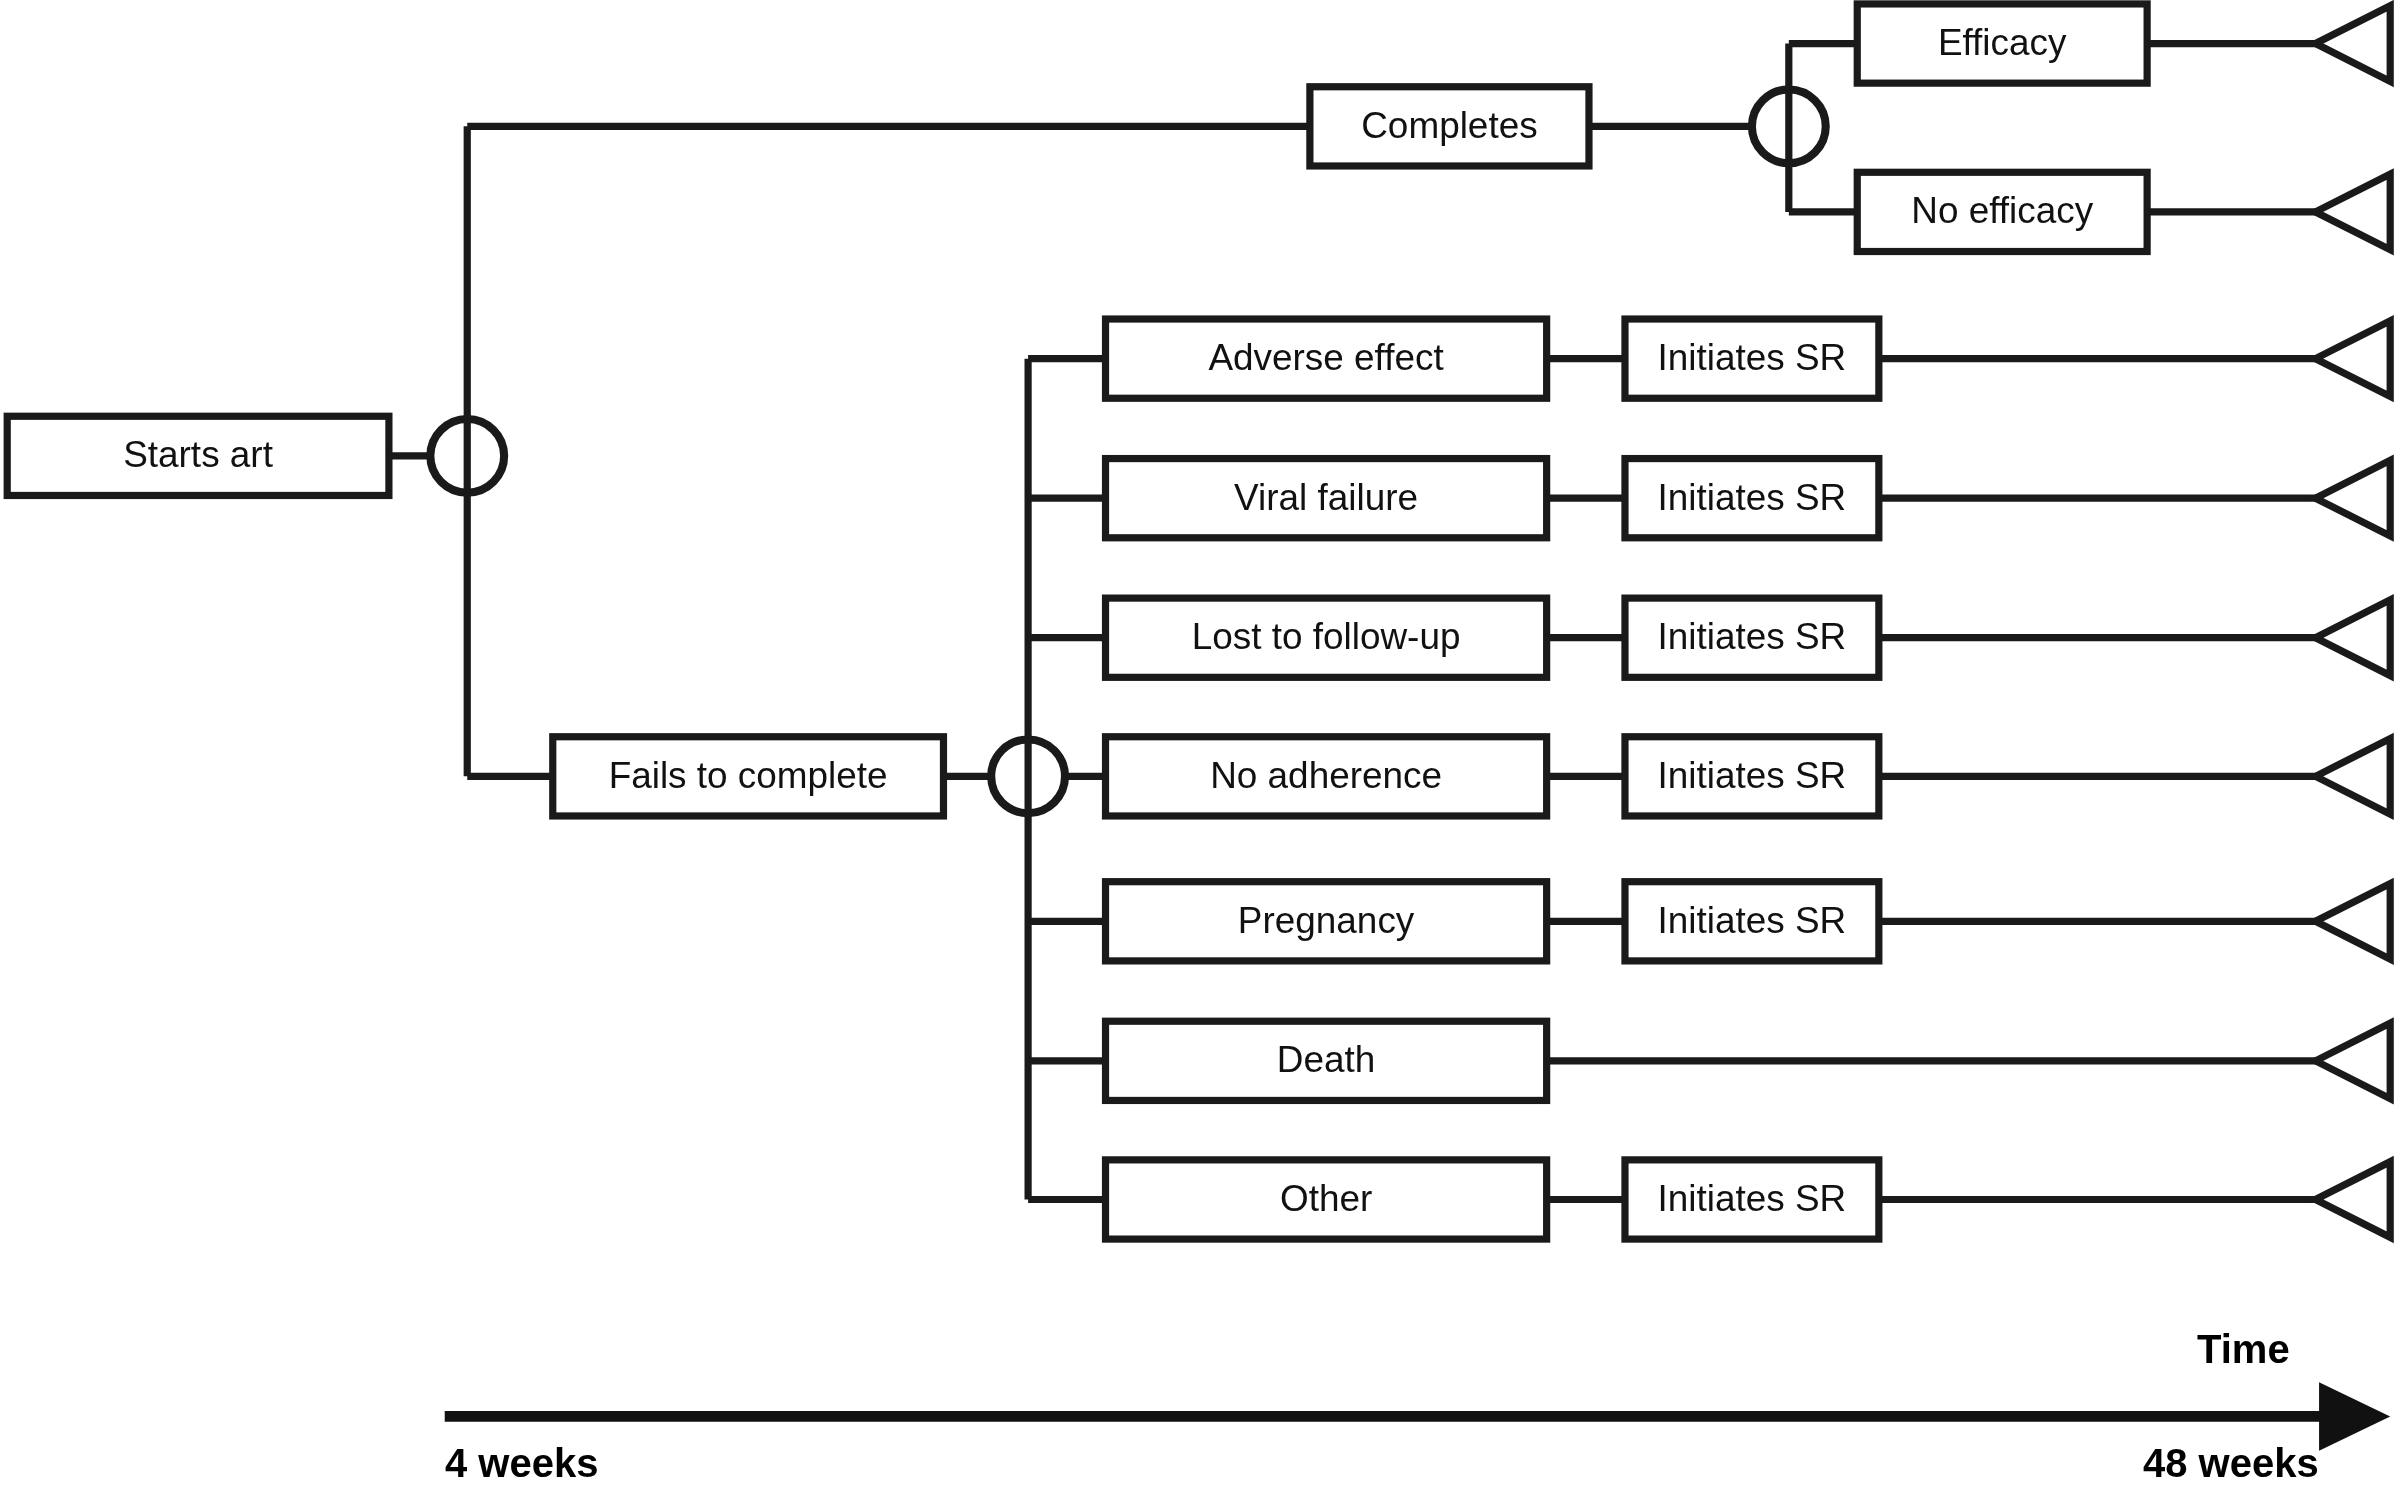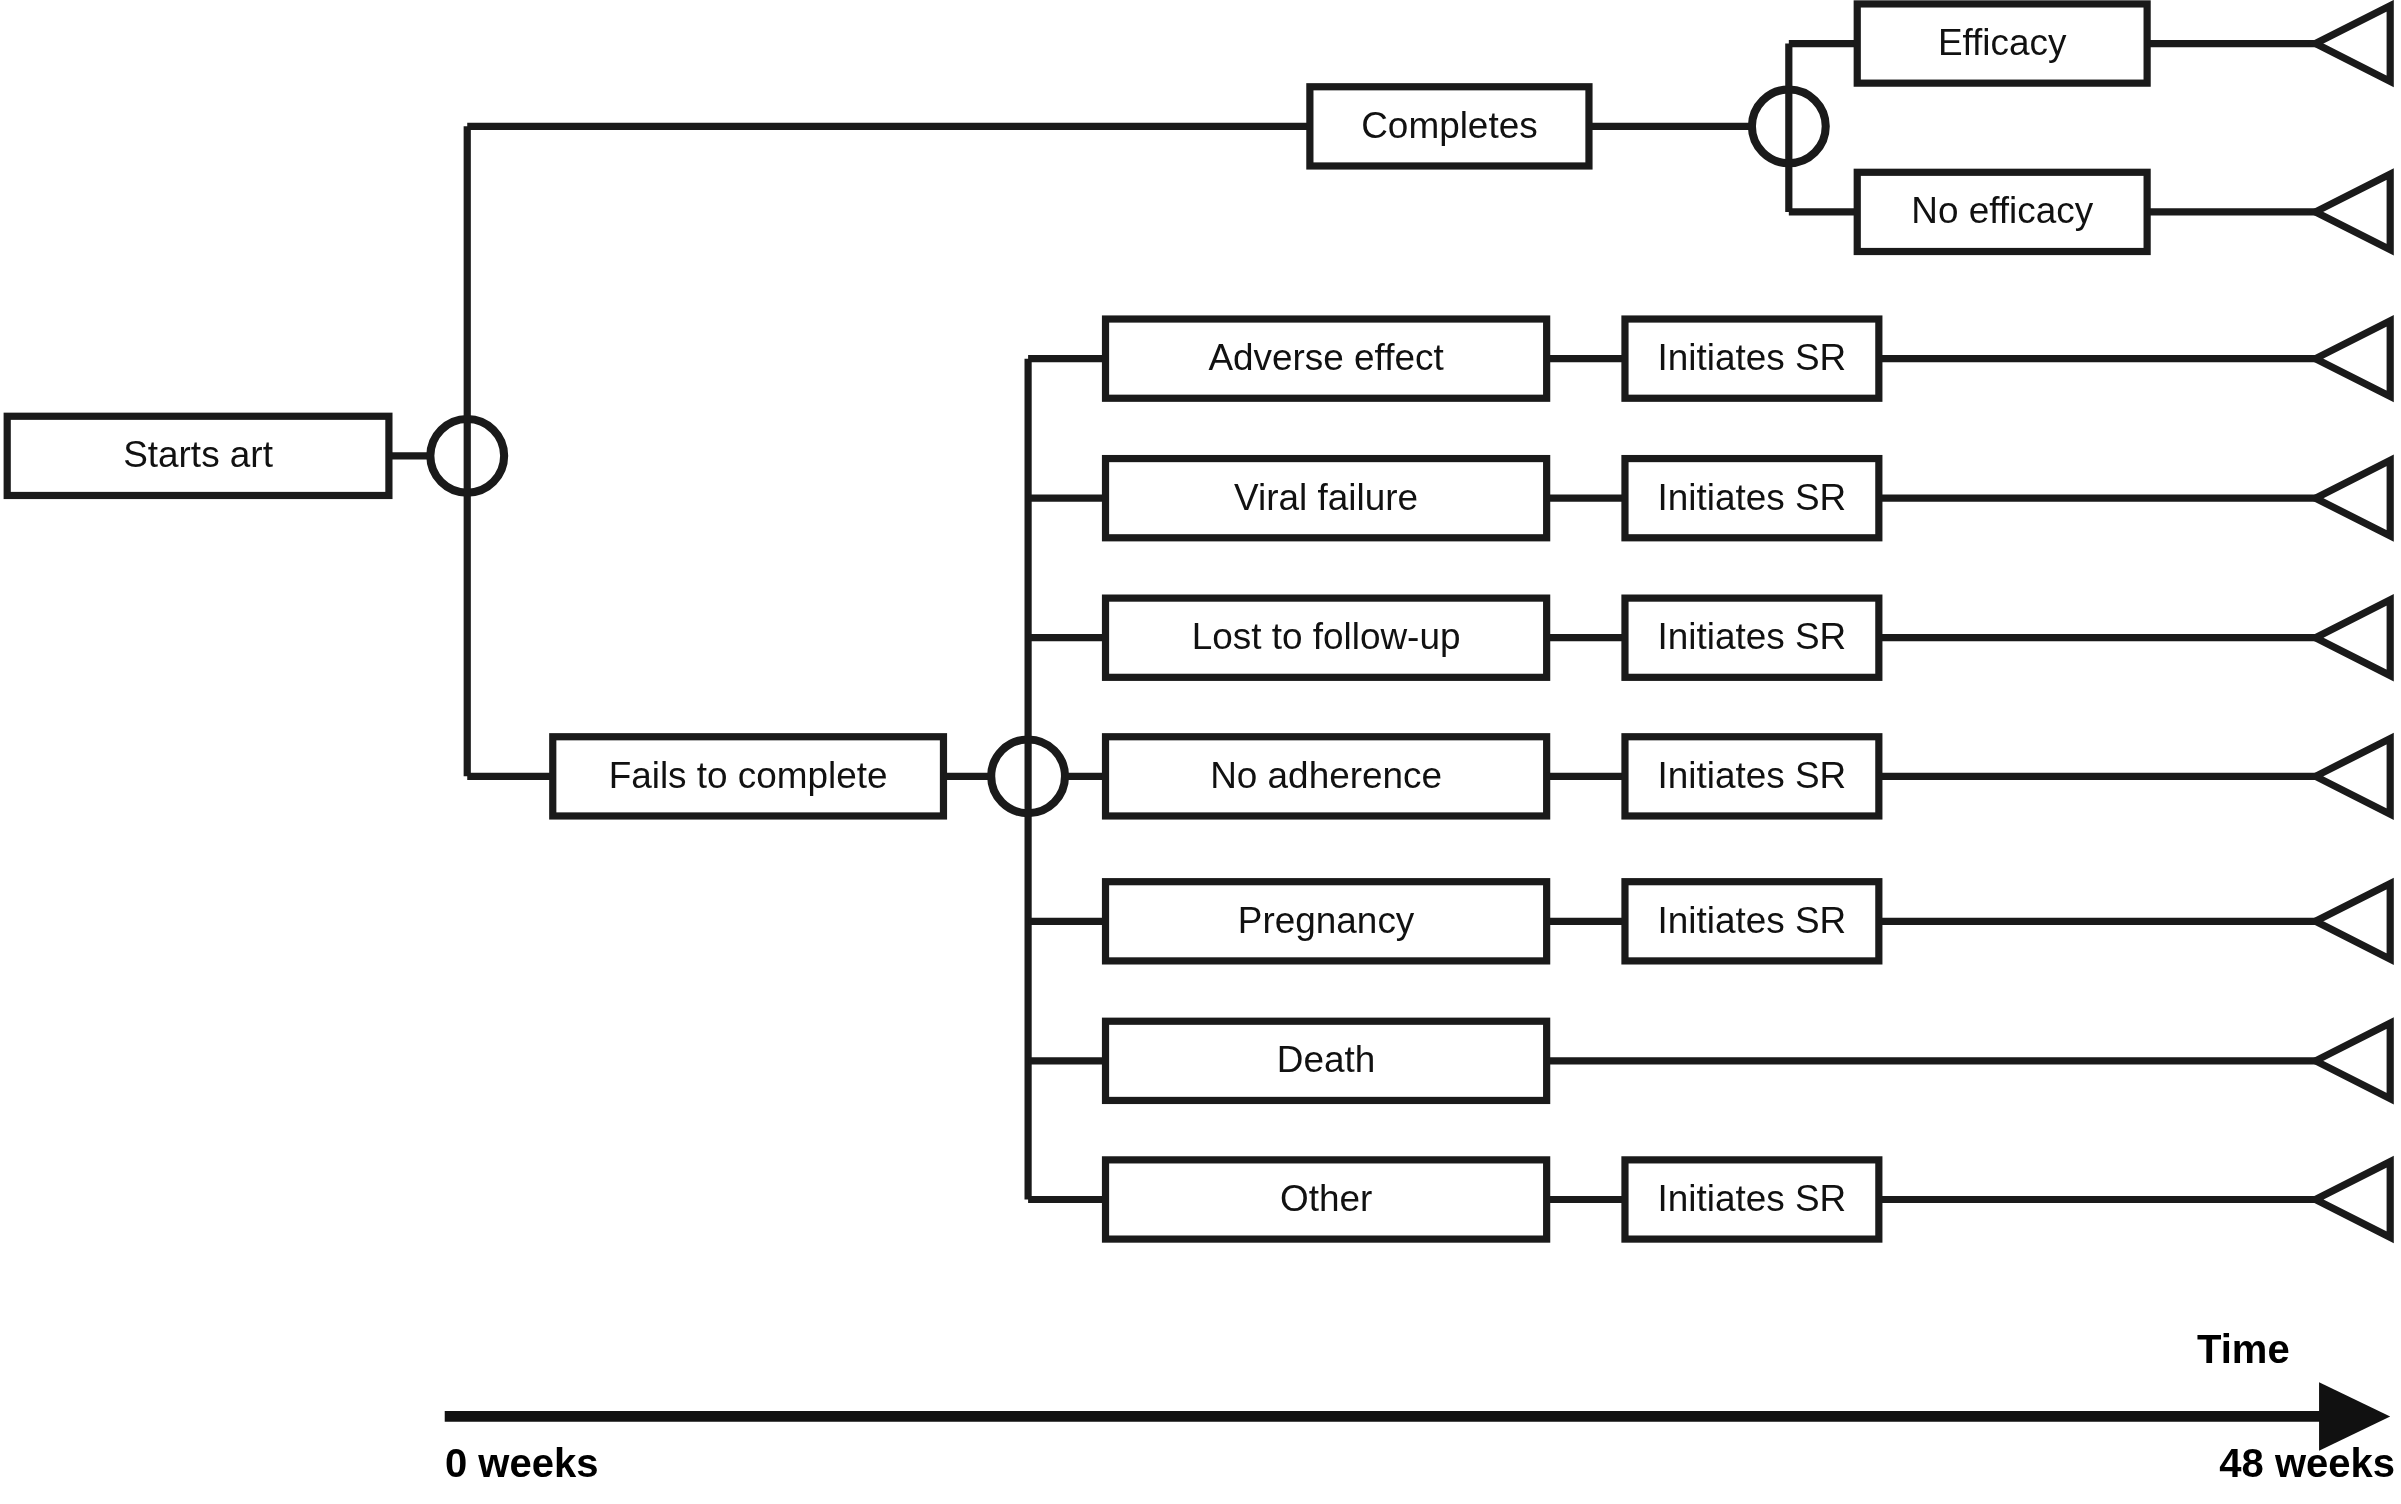--- a/index.html
+++ b/index.html
@@ -212,18 +212,18 @@
     </g>
     <line class="edge" x1="2087" y1="1332" x2="2574" y2="1332"></line>
     <polygon class="terminal-tri" points="2572,1332 2655,1290 2655,1374"></polygon>
 
     <line class="axis-line" x1="494" y1="1573" x2="2590" y2="1573"></line>
     <polygon class="axis-head" points="2655,1573 2576,1535 2576,1611"></polygon>
   </svg>
 
   <div style="position:absolute; left:2197px; top:1327px; width:198px; " class="axis-label">Time</div>
 
-  <div style="position:absolute; left:445px; top:1441px;" class="axis-label">0 weeks</div>
-
-  <div style="position:absolute; left:2143px; top:1441px; width:252px; text-align:right;" class="axis-label">48 weeks</div>
+  <div style="position:absolute; left:445px; top:1441px;" class="axis-label">4 weeks</div>
+
+  <div style="position:absolute; left:2143px; top:1441px; width:252px; text-align:left;" class="axis-label">48 weeks</div>
 
 </div>
 
 
 </body></html>

